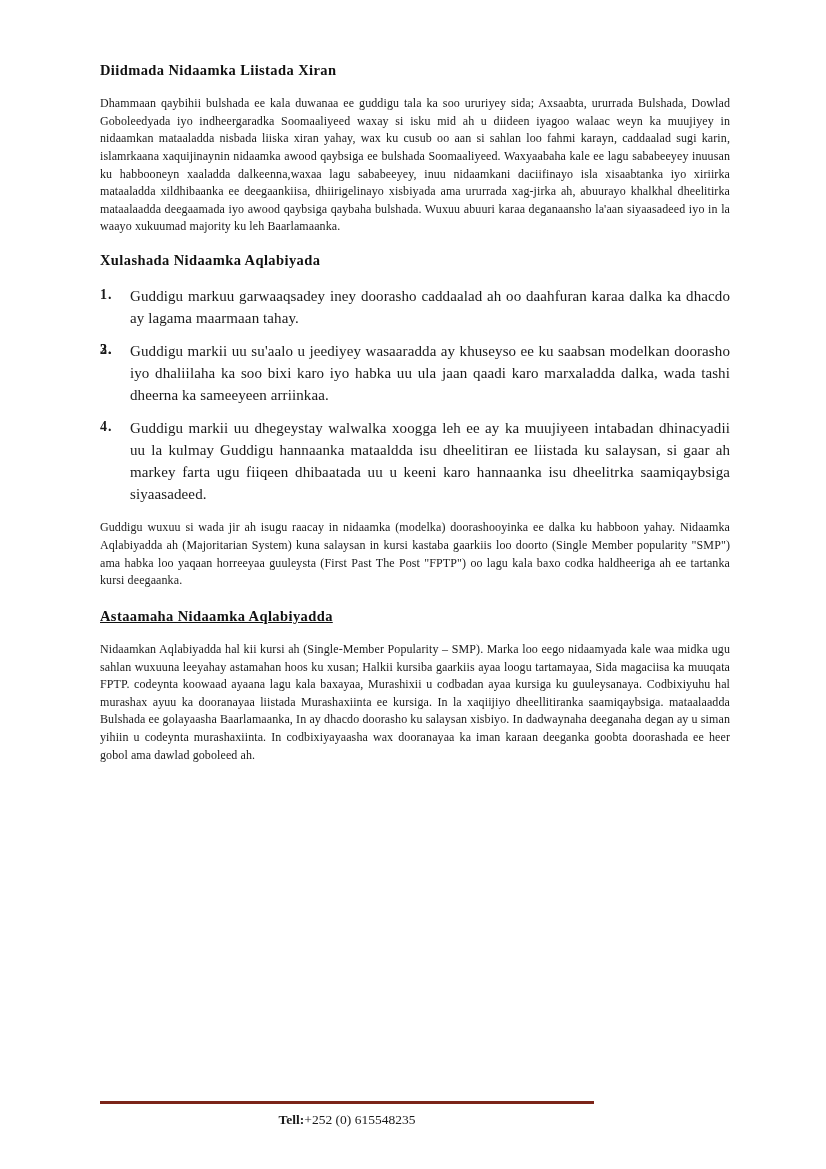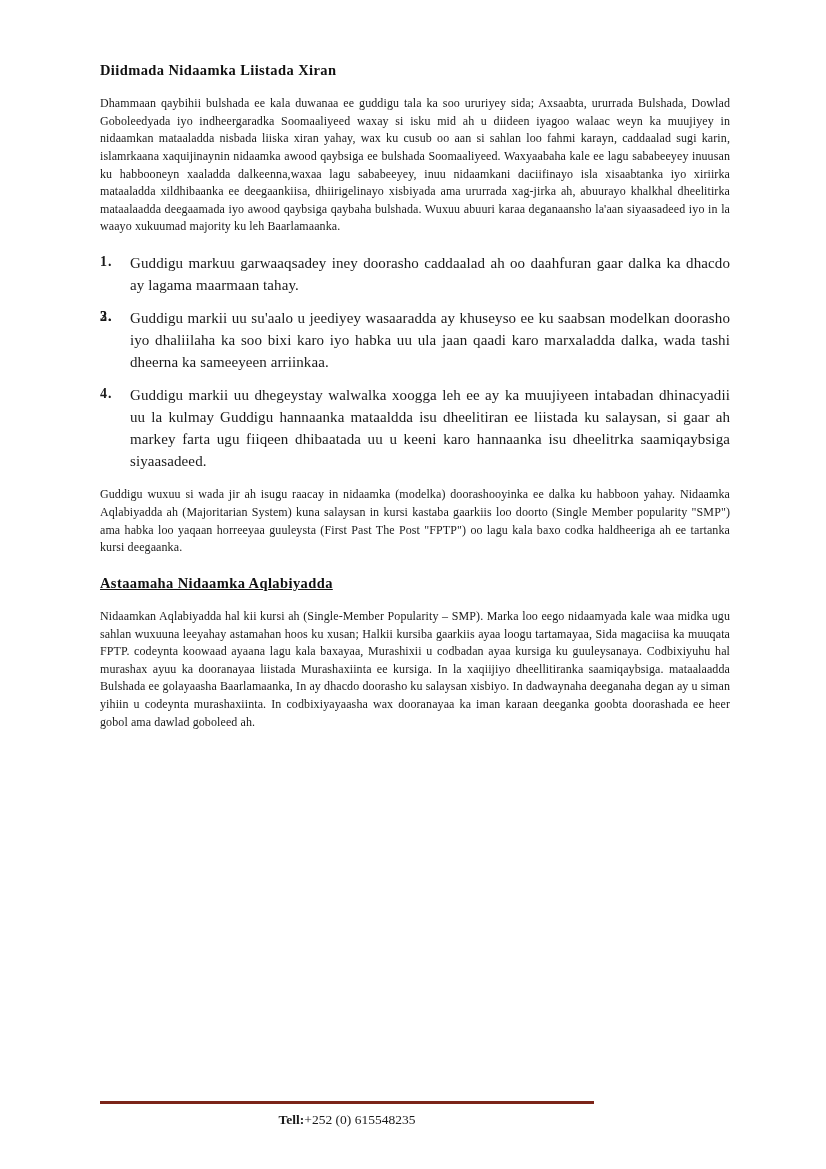--- a/index.html
+++ b/index.html
@@ -103,24 +103,25 @@
 </style>
 </head>
 <body>
 
 <div class="page">
   <div class="doc-body">
 
     <h2 class="section-heading">Diidmada Nidaamka Liistada Xiran</h2>
     <p class="para">Dhammaan qaybihii bulshada ee kala duwanaa ee guddigu tala ka soo ururiyey sida; Axsaabta, ururrada Bulshada, Dowlad Goboleedyada iyo indheergaradka Soomaaliyeed waxay si isku mid ah u diideen iyagoo walaac weyn ka muujiyey in nidaamkan mataaladda nisbada liiska xiran yahay, wax ku cusub oo aan si sahlan loo fahmi karayn, caddaalad sugi karin, islamrkaana xaquijinaynin nidaamka awood qaybsiga ee bulshada Soomaaliyeed. Waxyaabaha kale ee lagu sababeeyey inuusan ku habbooneyn xaaladda dalkeenna,waxaa lagu sababeeyey, inuu nidaamkani daciifinayo isla xisaabtanka iyo xiriirka mataaladda xildhibaanka ee deegaankiisa, dhiirigelinayo xisbiyada ama ururrada xag-jirka ah, abuurayo khalkhal dheelitirka mataalaadda deegaamada iyo awood qaybsiga qaybaha bulshada. Wuxuu abuuri karaa deganaansho la'aan siyaasadeed iyo in la waayo xukuumad majority ku leh Baarlamaanka.</p>
 
+    <h2 class="section-heading">Xulashada Nidaamka Aqlabiyada</h2>
     <ol class="numbered">
       <li>
         <span class="num">1.</span>
-        <span>Guddigu markuu garwaaqsadey iney doorasho caddaalad ah oo daahfuran gaar dalka ka dhacdo ay lagama maarmaan tahay.</span>
+        <span>Guddigu markuu garwaaqsadey iney doorasho caddaalad ah oo daahfuran karaa dalka ka dhacdo ay lagama maarmaan tahay.</span>
       </li>
       <li>
         <span class="num">2.</span>
       </li>
       <li>
         <span class="num">3.</span>
         <span>Guddigu markii uu su'aalo u jeediyey wasaaradda ay khuseyso ee ku saabsan modelkan doorasho iyo dhaliilaha ka soo bixi karo iyo habka uu ula jaan qaadi karo marxaladda dalka, wada tashi dheerna ka sameeyeen arriinkaa.</span>
       </li>
       <li>
         <span class="num">4.</span>

